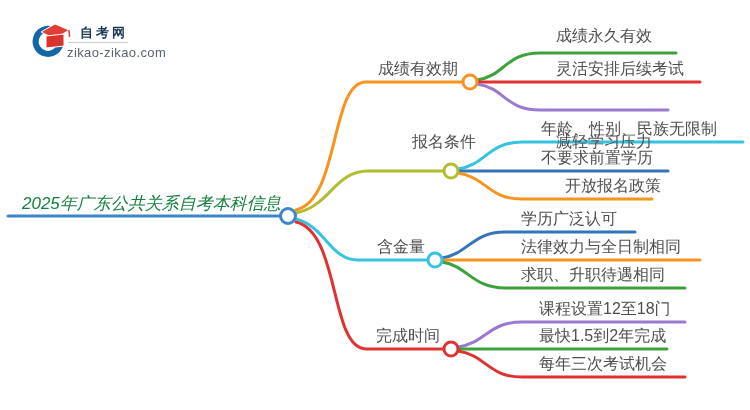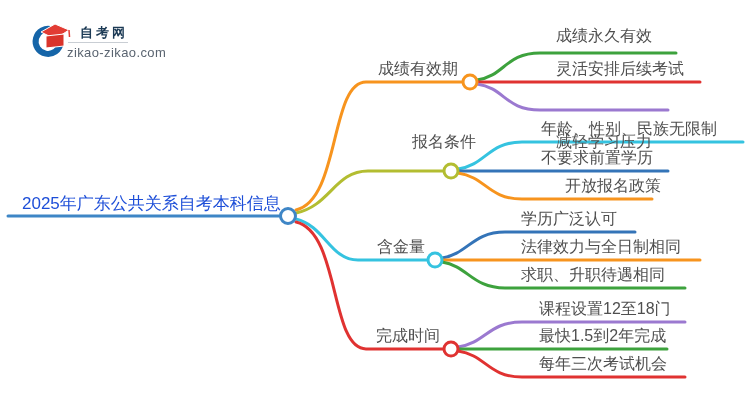--- a/index.html
+++ b/index.html
@@ -14,21 +14,22 @@
   .label{
     position:absolute;
     color:#4f4f4f;
     font-size:16px;
     line-height:20px;
     white-space:nowrap;
   }
   .root-label{
     font-size:17px;
     line-height:21px;
-    color:#1d4ed8;
+    color:#15803d;
+    font-style:italic;
   }
   .logo{
     position:absolute;left:28px;top:12px;width:120px;height:48px;
   }
   .logo-title{
     position:absolute;left:52px;top:12px;
     font-size:13px;font-weight:bold;color:#1c3a55;
     letter-spacing:3px;white-space:nowrap;
   }
   .logo-divider{

